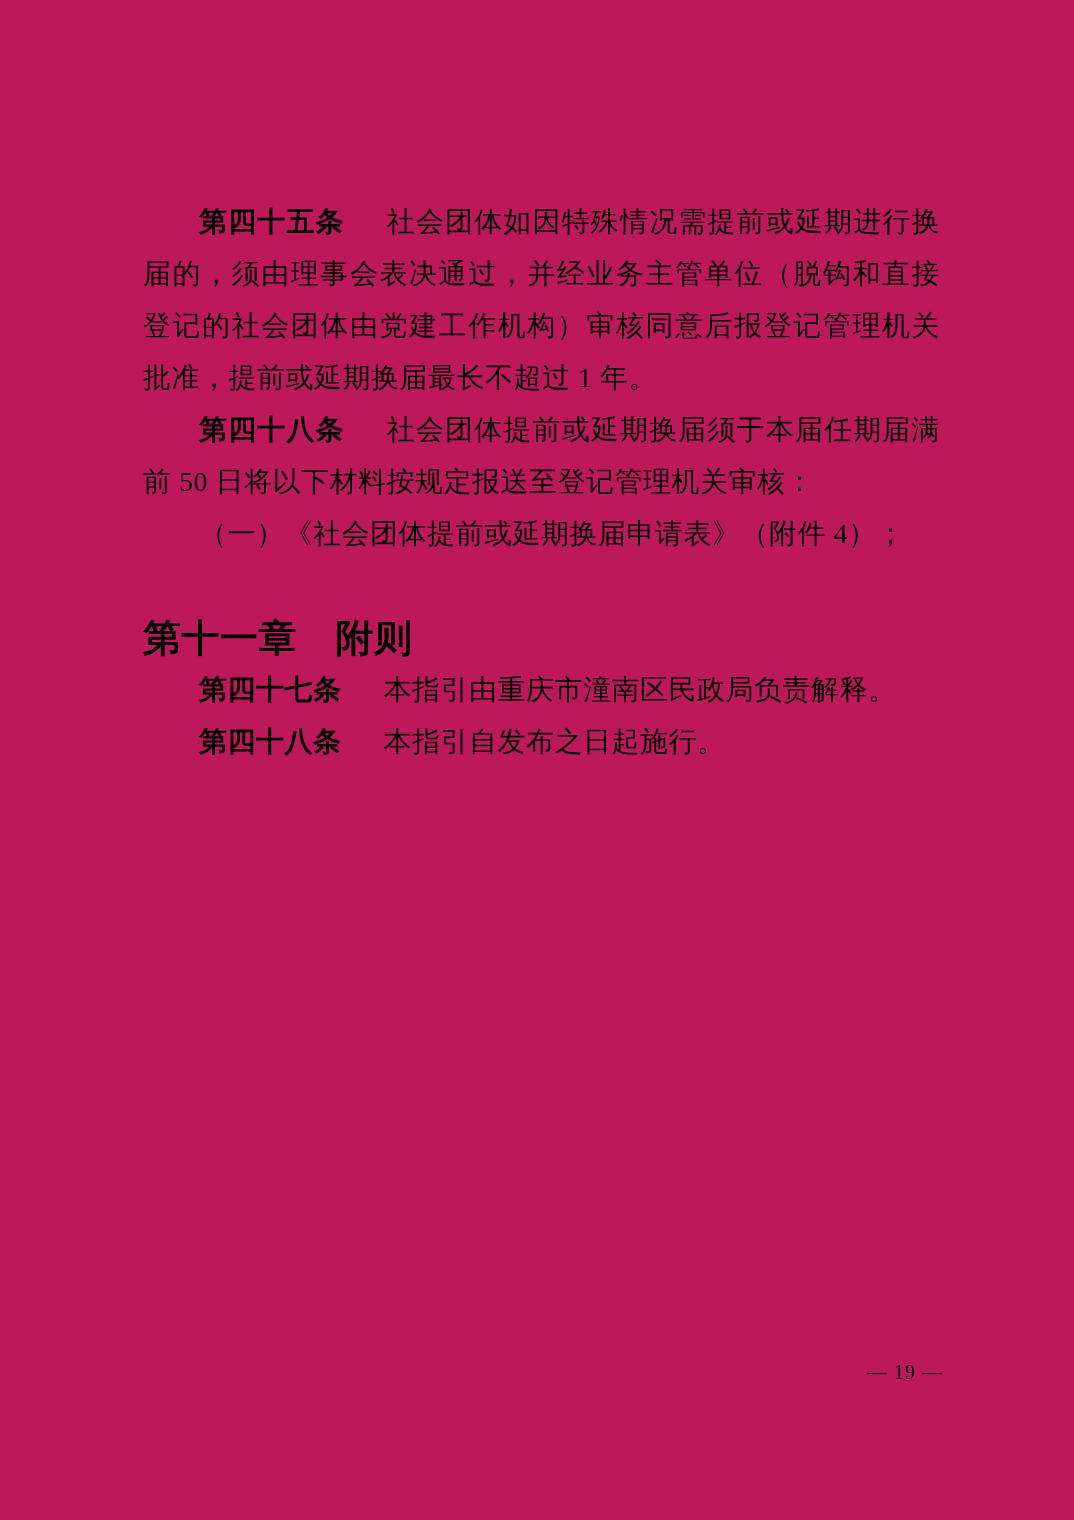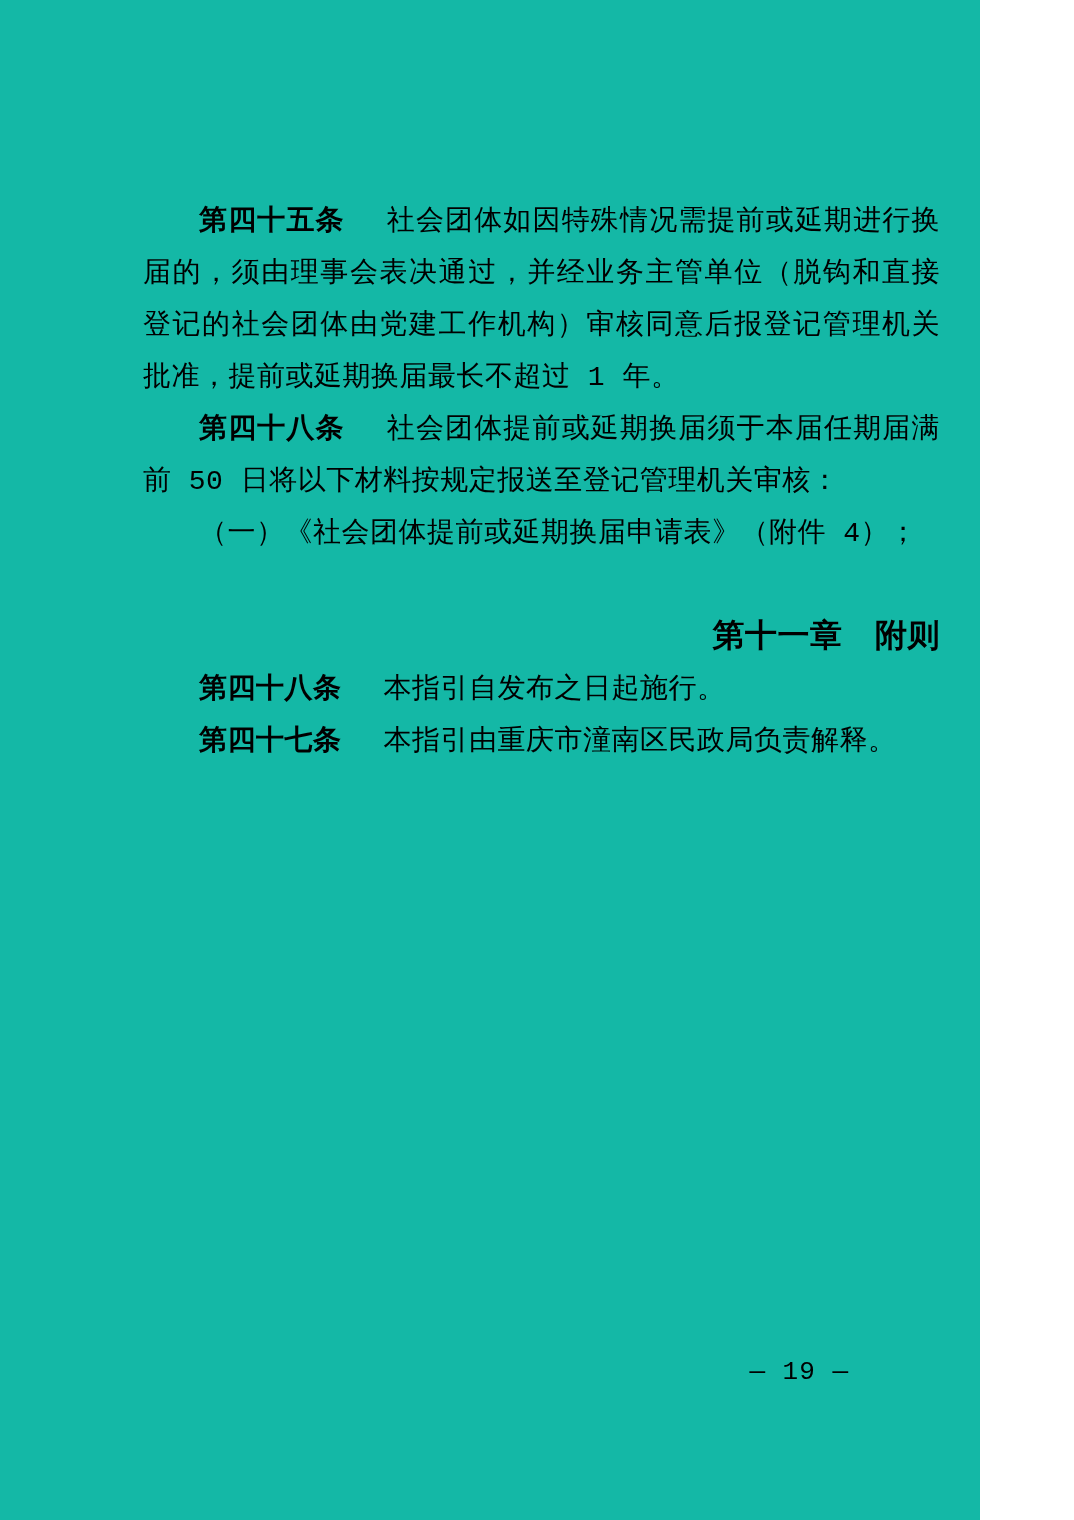--- a/index.html
+++ b/index.html
@@ -11,24 +11,23 @@
     width: 1074px;
     height: 1520px;
     position: relative;
     overflow: hidden;
     font-family: "Liberation Serif", "DejaVu Serif", serif;
     color: #000000;
   }
   .page {
     position: absolute;
     left: 0; top: 0;
-    width: 980px;
+    width: 1074px;
     height: 1520px;
-    background: #14b8a6;
-    font-family: Liberation Mono, monospace;
+    background: #be185d;
   }
   .content {
     position: absolute;
     left: 143px;
     top: 196px;
     width: 797px;
     font-size: 28px;
     line-height: 52px;
     text-align: justify;
     letter-spacing: 0.5px;
@@ -39,30 +38,30 @@
     text-indent: 2em;
   }
   .article-label {
     font-weight: 700;
     margin-right: 1.5em;
   }
   .chapter-heading {
     margin: 52px 0 0 0;
     padding: 0;
     text-indent: 0;
-    text-align: right;
+    text-align: left;
     font-weight: 700;
-    font-size: 32px;
+    font-size: 38px;
     line-height: 52px;
   }
   .page-number {
     position: absolute;
     top: 1346px;
     right: 131px;
-    font-size: 26px;
+    font-size: 20px;
     line-height: 52px;
     letter-spacing: 1px;
     text-align: center;
   }
 </style>
 </head>
 <body>
 
 <div class="page">
 
@@ -75,24 +74,24 @@
     <p class="para">
       <span class="article-label">第四十八条</span><span>社会团体提前或延期换届须于本届任期届满前 50 日将以下材料按规定报送至登记管理机关审核：</span>
     </p>
 
     <p class="para">（一）《社会团体提前或延期换届申请表》（附件 4）；</p>
 
 
     <h2 class="chapter-heading">第十一章　附则</h2>
 
     <p class="para">
-      <span class="article-label">第四十八条</span><span>本指引自发布之日起施行。</span>
+      <span class="article-label">第四十七条</span><span>本指引由重庆市潼南区民政局负责解释。</span>
     </p>
 
     <p class="para">
-      <span class="article-label">第四十七条</span><span>本指引由重庆市潼南区民政局负责解释。</span>
+      <span class="article-label">第四十八条</span><span>本指引自发布之日起施行。</span>
     </p>
 
   </div>
 
   <div class="page-number">— 19 —</div>
 
 </div>
 
 </body></html>

